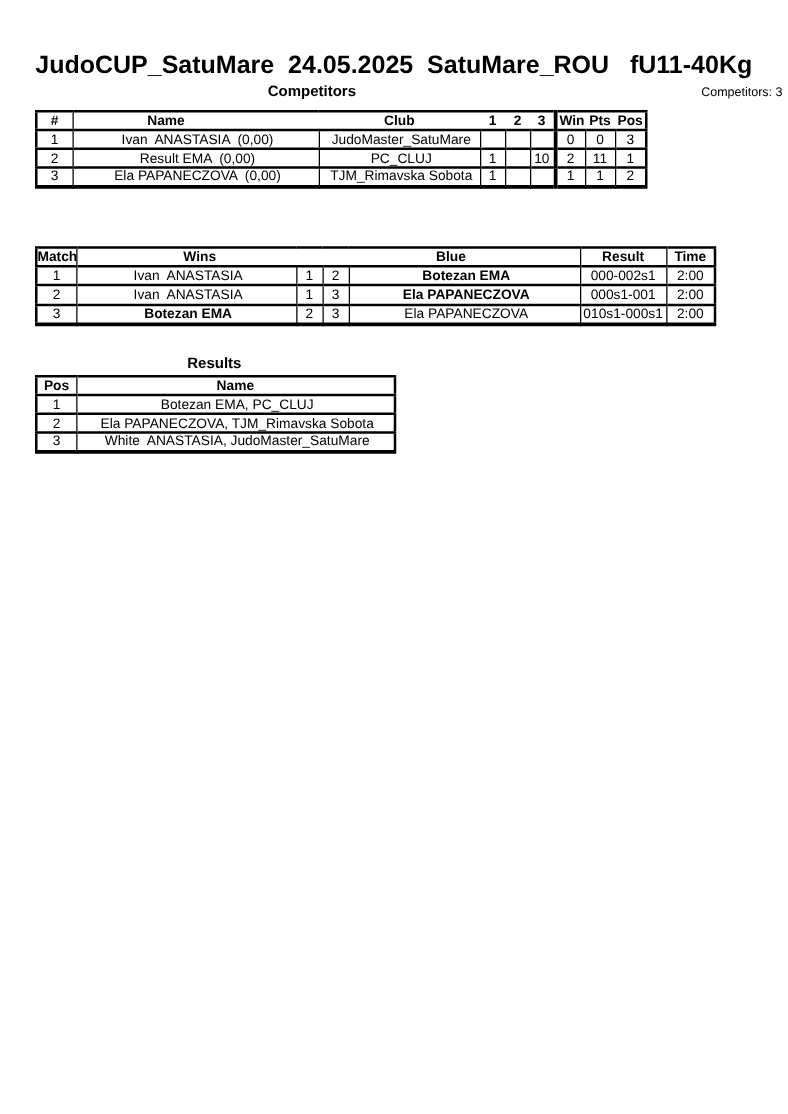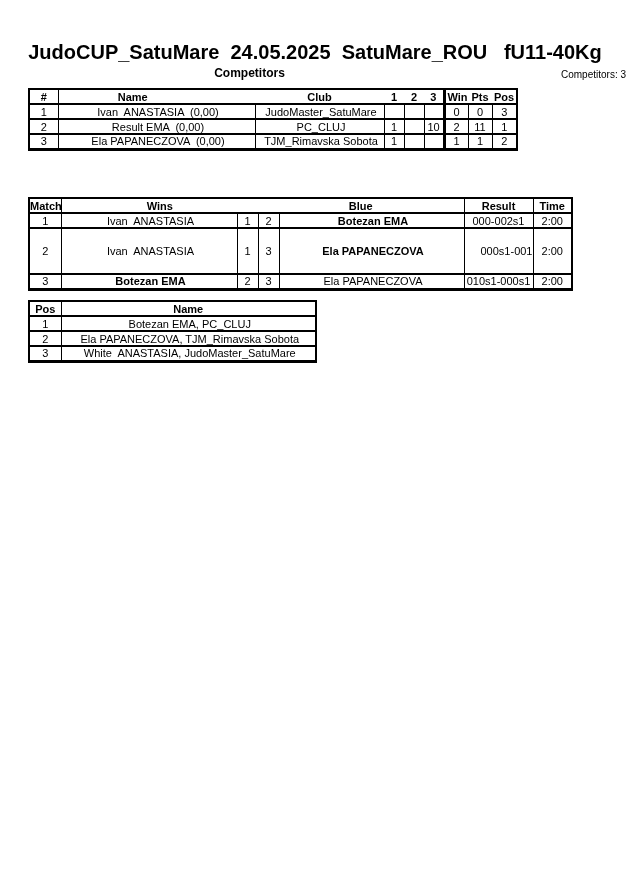--- a/index.html
+++ b/index.html
@@ -167,35 +167,36 @@
         <td class="l" style="font-weight: bold;">Botezan EMA</td>
         <td class="c" style="padding:0">000-002s1</td>
         <td class="c">2:00</td>
       </tr>
       <tr>
         <td class="c">2</td>
         <td class="l">Ivan  ANASTASIA</td>
         <td class="c">1</td>
         <td class="c">3</td>
         <td class="l" style="font-weight: bold;">Ela PAPANECZOVA</td>
-        <td class="c" style="padding:16px">000s1-001</td>
+        <td class="c" style="padding:1px">000s1-001</td>
         <td class="c">2:00</td>
       </tr>
       <tr>
         <td class="c">3</td>
         <td class="l" style="font-weight: bold;">Botezan EMA</td>
         <td class="c">2</td>
         <td class="c">3</td>
         <td class="l">Ela PAPANECZOVA</td>
         <td class="c" style="padding:0">010s1-000s1</td>
         <td class="c">2:00</td>
       </tr>
     </tbody>
   </table>
 
+  <div class="sec-head" id="h-res">Results</div>
 
   <table id="t-res">
     <colgroup>
       <col style="width:32px">
         <col style="width:255px">
     </colgroup>
     <thead>
       <tr>
         <th class="br">Pos</th>
         <th>Name</th>

